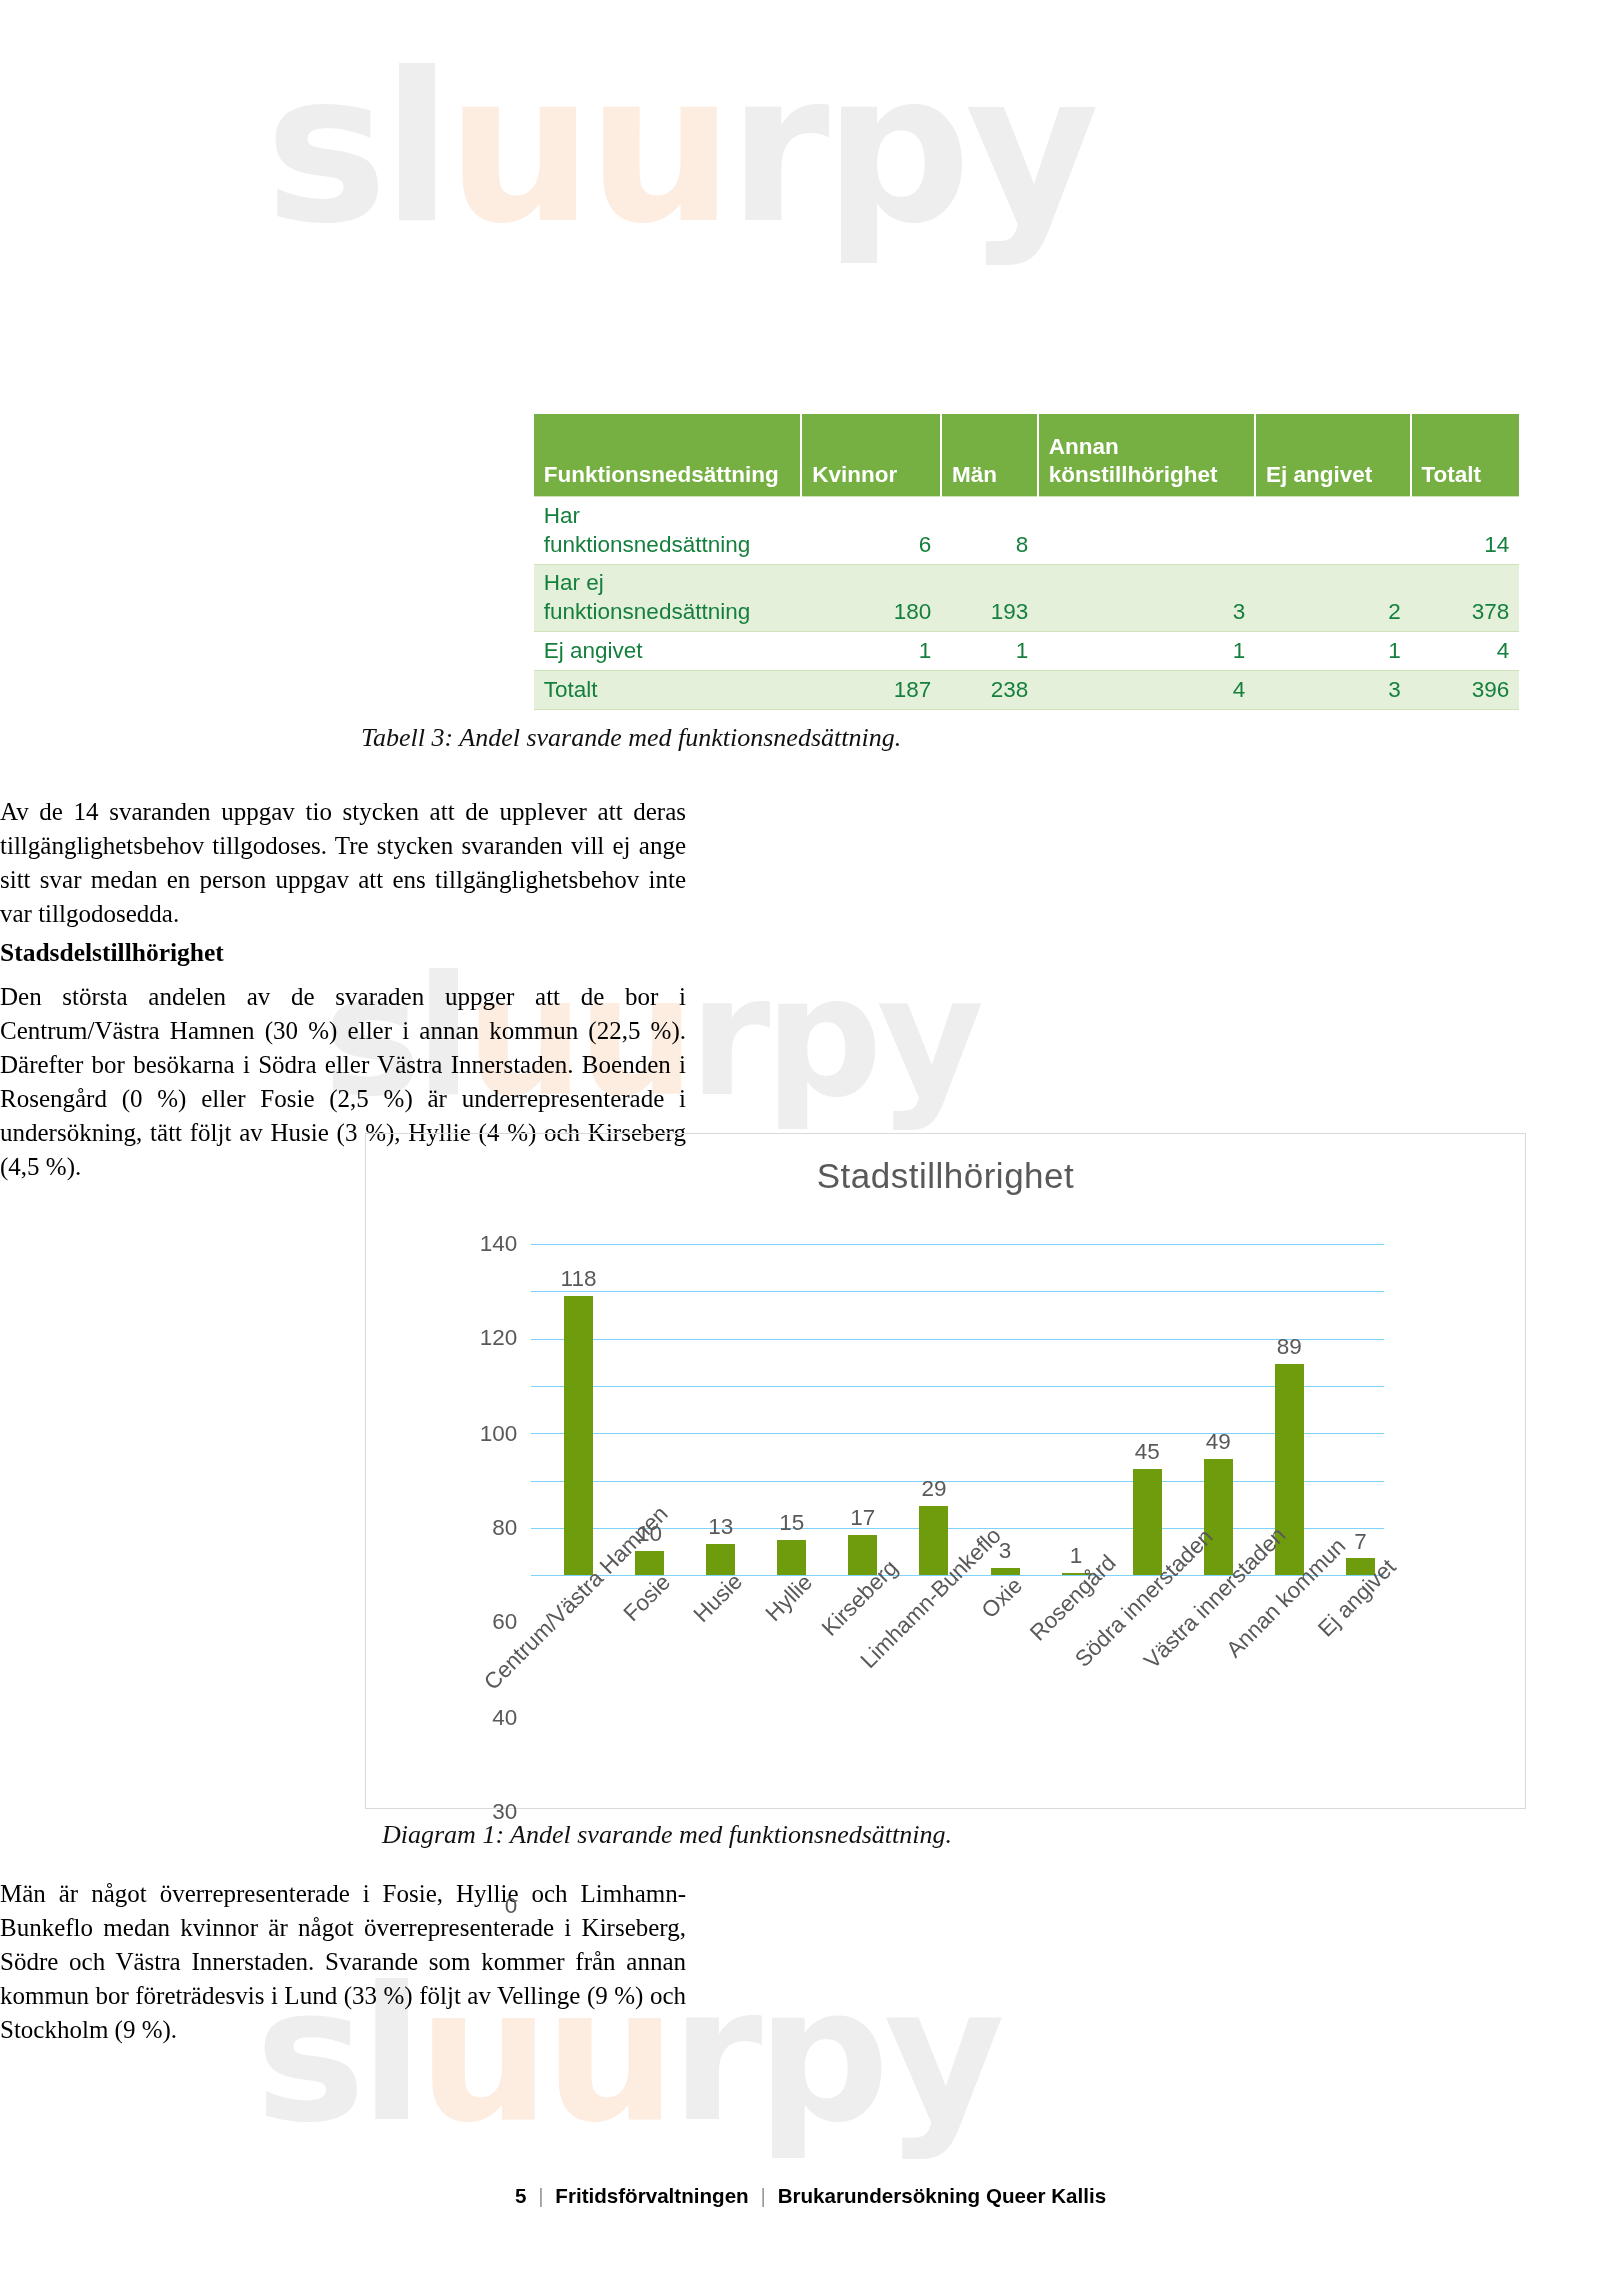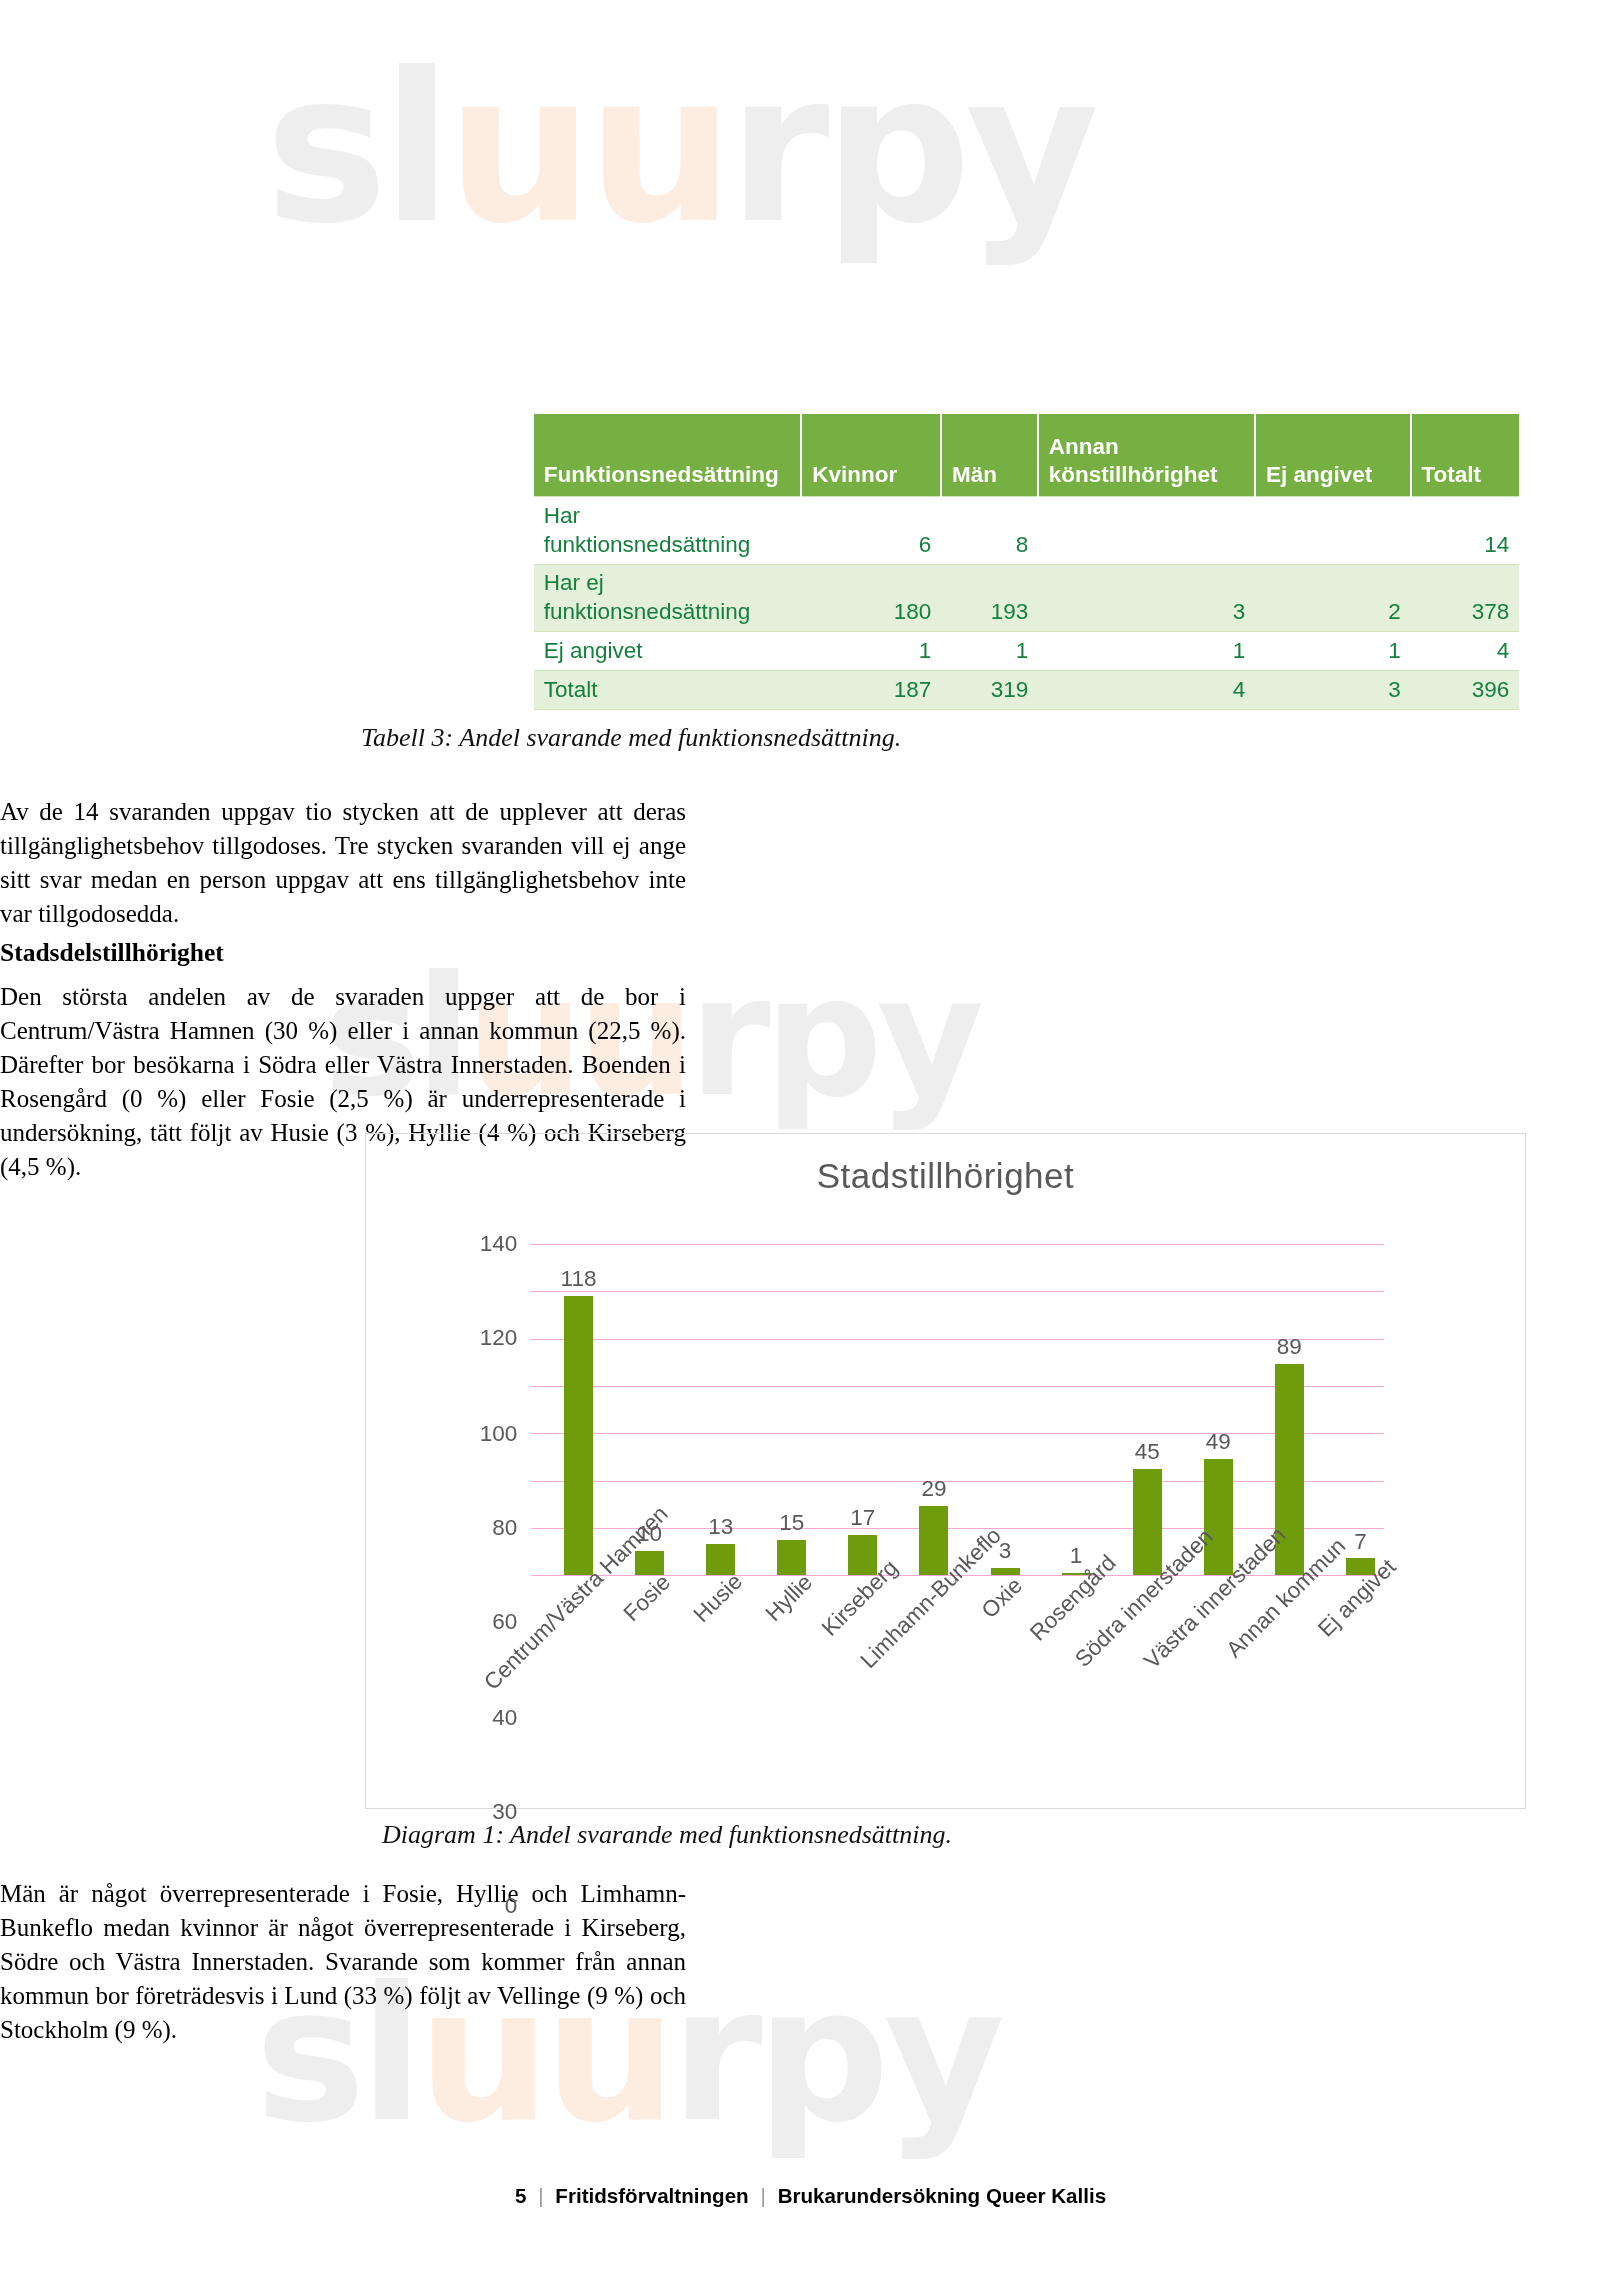--- a/index.html
+++ b/index.html
@@ -143,21 +143,21 @@
     left: 165px;
     top: 110px;
     width: 853px;
     height: 331px;
   }
   .gridline {
     position: absolute;
     left: 0;
     width: 100%;
     height: 1px;
-    background: #f9a8d4;
+    background: #7dd3fc;
   }
   .ytick {
     position: absolute;
     right: 100%;
     margin-right: 13.7px;
     transform: translateY(-50%);
     font-family: "Liberation Sans", sans-serif;
     font-size: 22.5px;
     color: #595959;
     white-space: nowrap;
@@ -277,21 +277,21 @@
         <td>Ej angivet</td>
         <td class="num">1</td>
         <td class="num">1</td>
         <td class="num">1</td>
         <td class="num">1</td>
         <td class="num">4</td>
       </tr>
       <tr class="shade">
         <td>Totalt</td>
         <td class="num">187</td>
-        <td class="num">319</td>
+        <td class="num">238</td>
         <td class="num">4</td>
         <td class="num">3</td>
         <td class="num">396</td>
       </tr>
     </tbody>
   </table>
 
   <div class="caption cap-table">Tabell 3: Andel svarande med funktionsnedsättning.</div>
 
   <p class="body para2">Av de 14 svaranden uppgav tio stycken att de upplever att deras tillgänglighetsbehov tillgodoses. Tre stycken svaranden vill ej ange sitt svar medan en person uppgav att ens tillgänglighetsbehov inte var tillgodosedda.</p>

